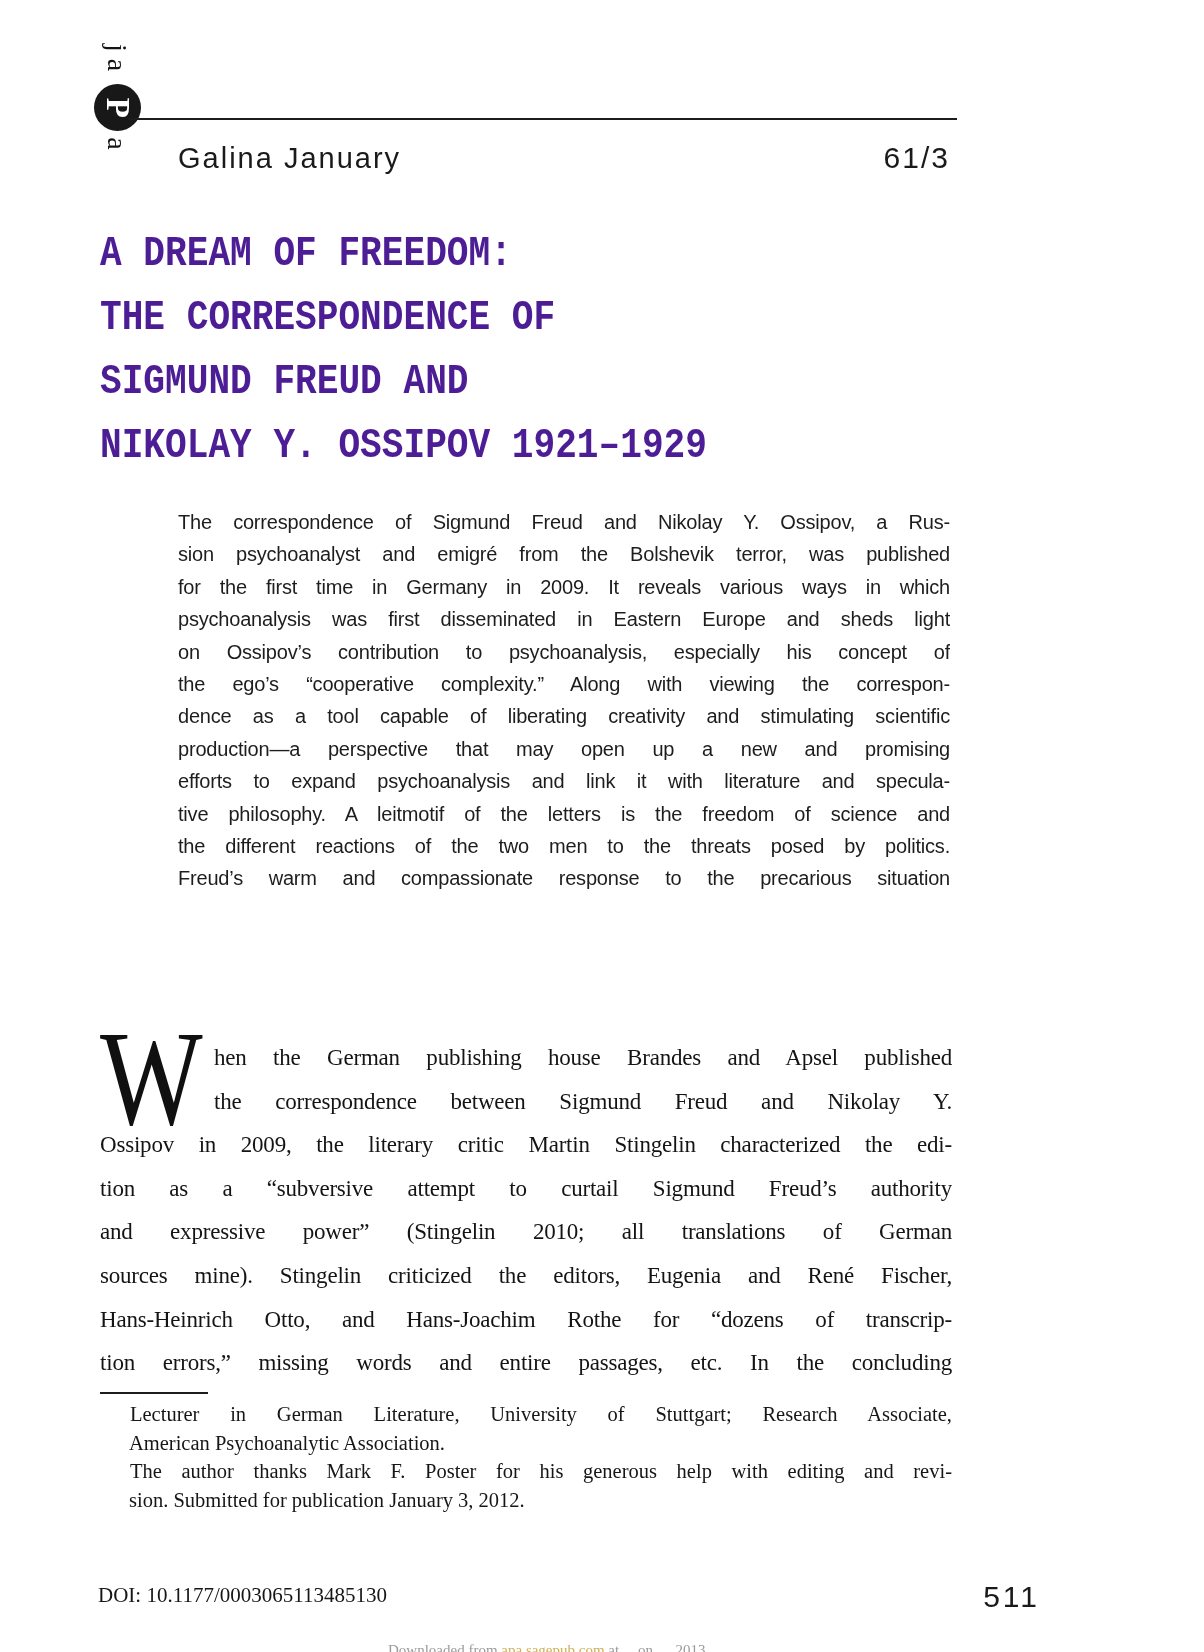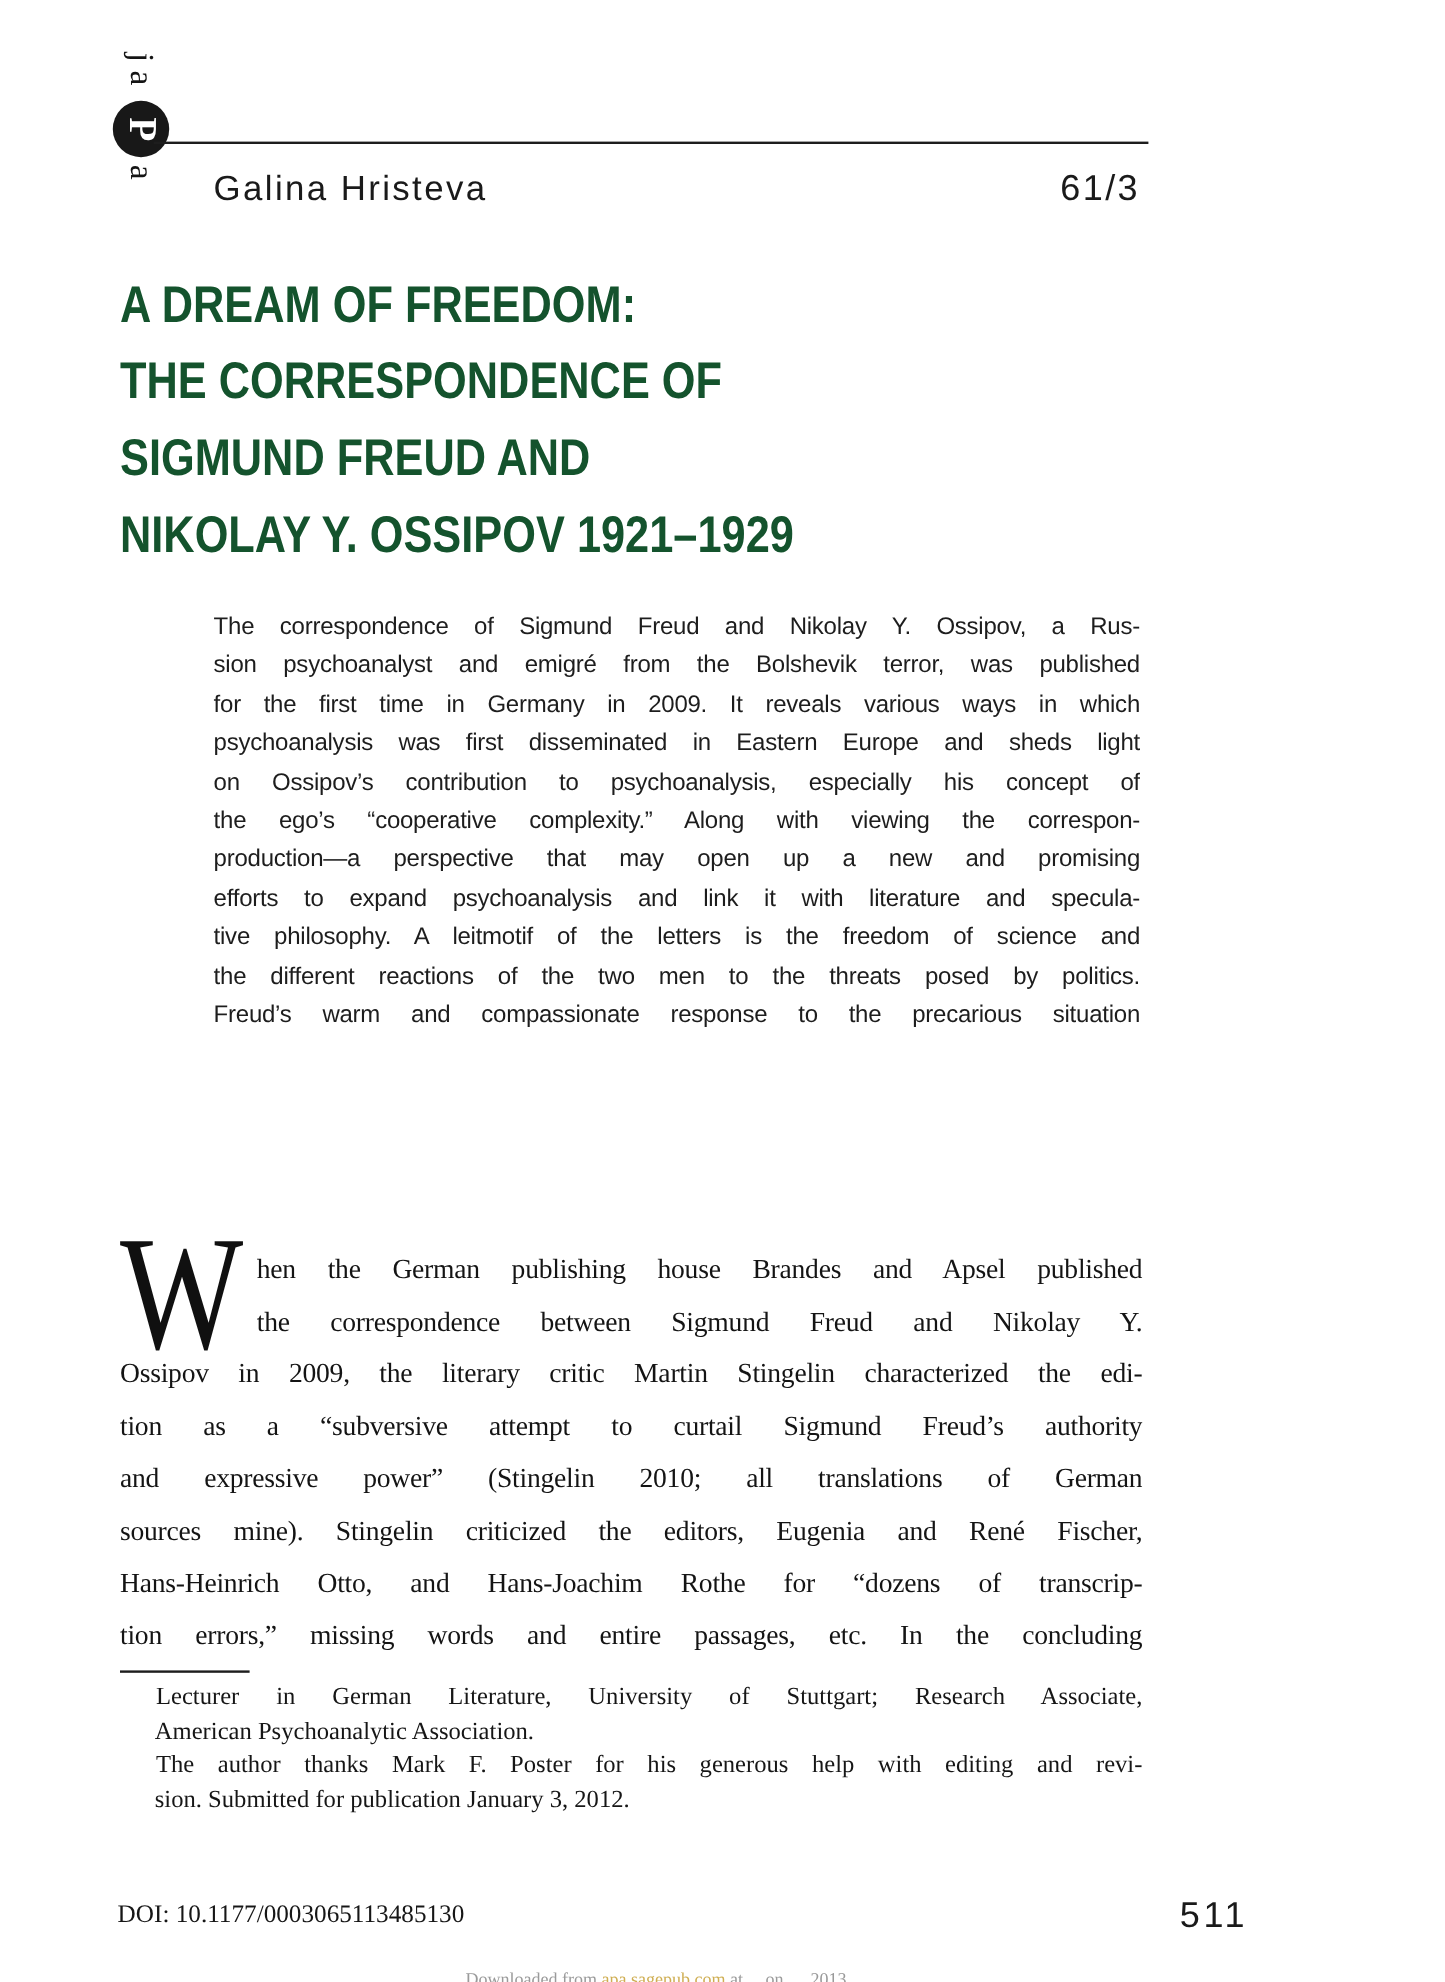--- a/index.html
+++ b/index.html
@@ -30,22 +30,22 @@
     font-family:"Liberation Sans", sans-serif; font-size:29px; letter-spacing:2px; color:#1a1a1a;
   }
   .issue {
     position:absolute; top:141px; right:254px;
     font-family:"Liberation Sans", sans-serif; font-size:30px; letter-spacing:2px; color:#1a1a1a;
   }
 
   
   .title {
     position:absolute; left:100px; top:222px;
-    font-family:Liberation Sans, sans-serif; font-weight:bold;
-    font-size:43px; line-height:64px; color:#14532d;
+    font-family:Liberation Mono, monospace; font-weight:bold;
+    font-size:43px; line-height:64px; color:#4c1d95;
   }
   .title .tline { transform:scaleX(0.84); transform-origin:0 50%; white-space:nowrap; }
 
   
   .abstract {
     position:absolute; left:178px; top:506px; width:772px;
     font-family:"Liberation Sans", sans-serif; font-size:20px; line-height:32.4px;
     letter-spacing:-0.2px; color:#1d1d1d;
   }
   .abstract .line { text-align:justify; text-align-last:justify; overflow:hidden; }
@@ -95,39 +95,40 @@
 
   <div class="logo-row">
     <span class="logo-letters">ja</span>
     <span class="logo-circle">
       <span>P</span>
     </span>
     <span class="logo-letters">a</span>
   </div>
 
   <div class="header-rule"></div>
-  <div class="author">Galina Hristeva</div>
+  <div class="author">Galina January</div>
   <div class="issue">61/3</div>
 
   <h1 class="title" style="margin:0; font-weight:bold;">
 
   <div class="tline first-line">A DREAM OF FREEDOM:</div>
       <div class="tline">THE CORRESPONDENCE OF</div>
       <div class="tline">SIGMUND FREUD AND</div>
       <div class="tline last-line">NIKOLAY Y. OSSIPOV 1921–1929</div>
     </h1>
 
   <div class="abstract">
 
   <div class="line first-line">The correspondence of Sigmund Freud and Nikolay Y. Ossipov, a Rus-</div>
       <div class="line">sion psychoanalyst and emigré from the Bolshevik terror, was published</div>
       <div class="line">for the first time in Germany in 2009. It reveals various ways in which</div>
       <div class="line">psychoanalysis was first disseminated in Eastern Europe and sheds light</div>
       <div class="line">on Ossipov’s contribution to psychoanalysis, especially his concept of</div>
       <div class="line">the ego’s “cooperative complexity.” Along with viewing the correspon-</div>
+      <div class="line">dence as a tool capable of liberating creativity and stimulating scientific</div>
       <div class="line">production—a perspective that may open up a new and promising</div>
       <div class="line">efforts to expand psychoanalysis and link it with literature and specula-</div>
       <div class="line">tive philosophy. A leitmotif of the letters is the freedom of science and</div>
       <div class="line">the different reactions of the two men to the threats posed by politics.</div>
       <div class="line">Freud’s warm and compassionate response to the precarious situation</div>
     </div>
 
   <div class="bodytext">
     <span class="dropcap">W</span>
     <div class="blines">

